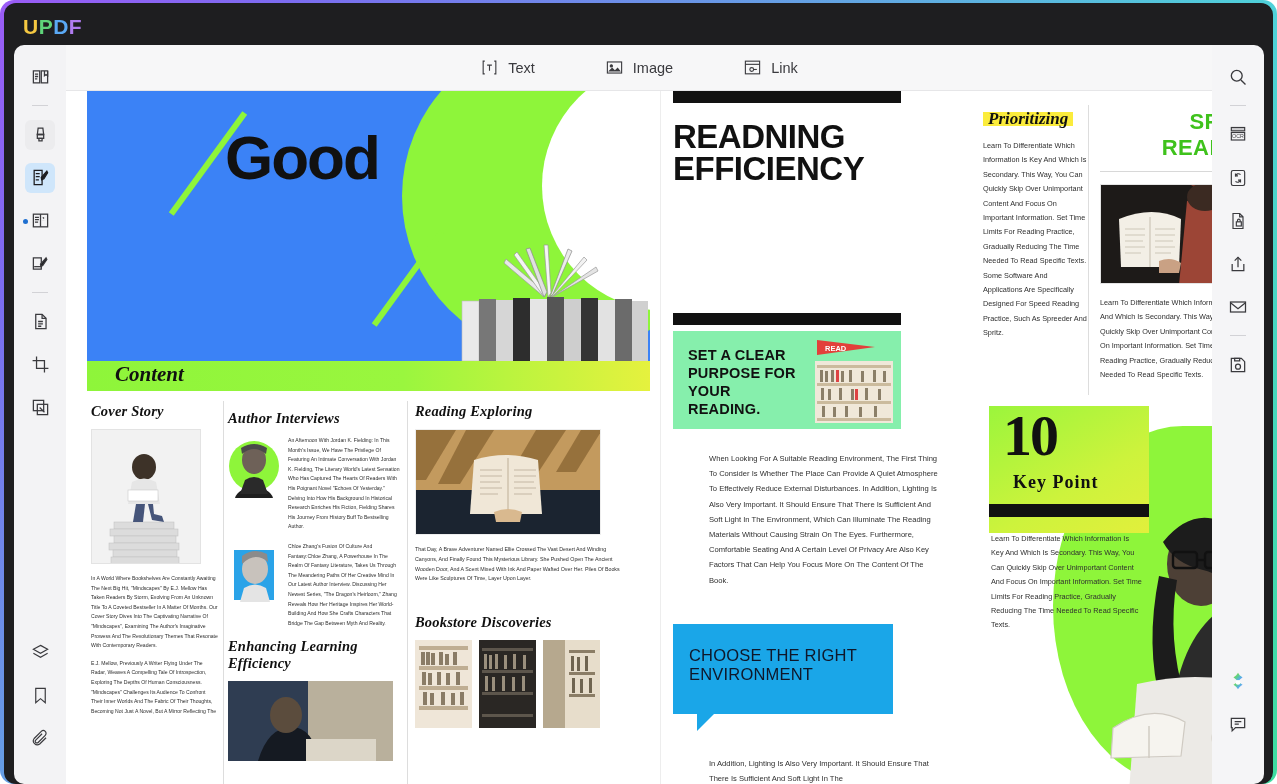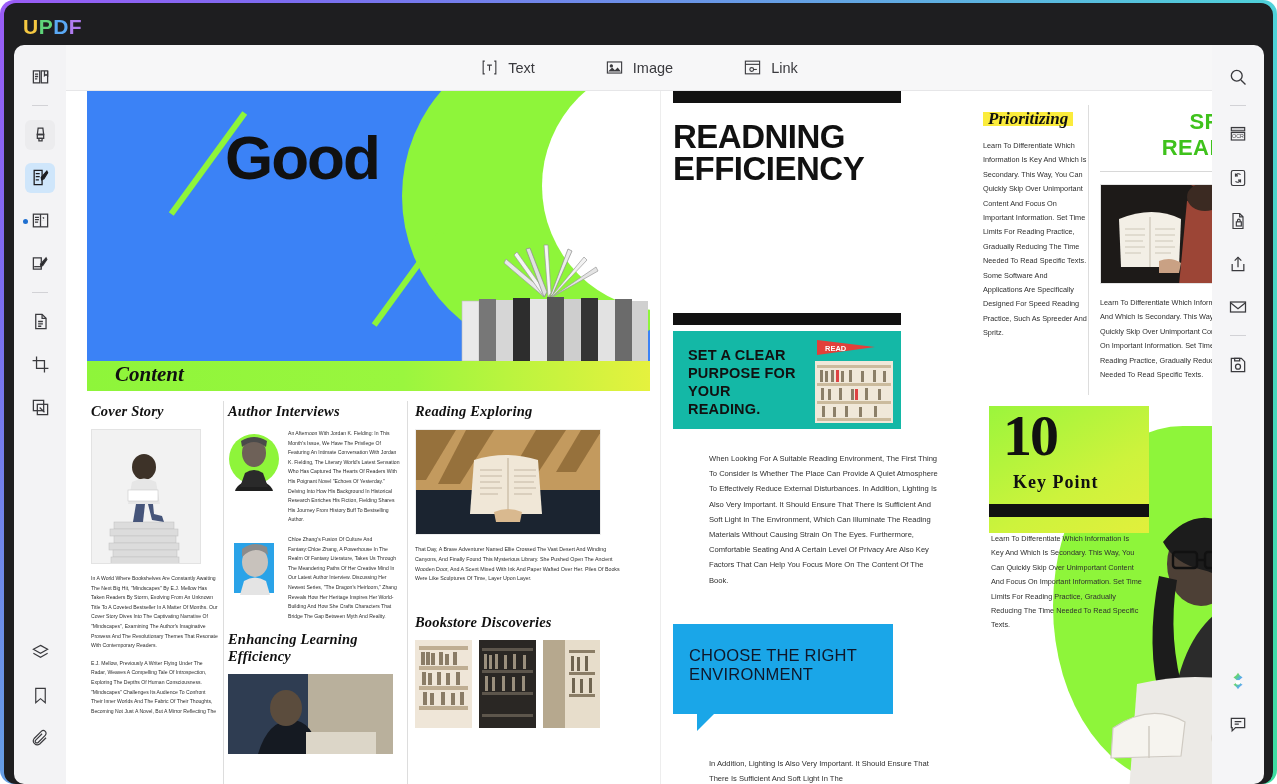--- a/index.html
+++ b/index.html
@@ -73,36 +73,36 @@
              letter-spacing:-2px; line-height:1.0; }
   .books-img { position:absolute; right:8px; top:142px; width:210px; height:128px; }
   .content-band { position:absolute; left:0; bottom:0; width:575px; height:30px;
                   background:linear-gradient(90deg,#8ef53a 0%,#9af63e 55%,#e9f13e 100%); }
   .content-word { position:absolute; left:28px; bottom:4px; font-size:21px; font-weight:bold; font-style:italic;
                   color:#111; font-family:"Liberation Serif", serif; }
 
   
   .col { position:absolute; top:312px; }
   .col-a { left:16px;  width:127px; }
-  .col-b { left:153px; width:172px; }
+  .col-b { left:153px; width:172px;margin-top:7px; }
   .col-c { left:340px; width:210px; }
   .vsep { position:absolute; top:310px; width:1px; height:383px; background:#dddddd; }
 
   .sec-title { font-size:14.5px; font-weight:bold; font-style:italic; color:#111; margin-bottom:9px;
                font-family:"Liberation Serif", serif; letter-spacing:0.2px; }
   .body-txt { font-size:5.1px; line-height:9.6px; color:#2c2c2c; text-align:left; }
   .body-txt p { margin-bottom:8px; }
 
   .ph-img { background:#d9d9d9; border:1px solid #e3e3e3; }
 
   
   .rule-bar { background:#111; height:12px; }
   .mid-h { font-size:33px; font-weight:bold; color:#111; line-height:0.97; letter-spacing:-0.5px;
            font-family:"Liberation Sans", sans-serif; }
-  .quote-box { background:#14b8a6; position:relative; }
+  .quote-box { background:#86efac; position:relative; }
   .quote-txt { font-size:14.5px; font-weight:bold; color:#111; line-height:1.24; letter-spacing:0.2px; }
   .mid-body { font-size:7.6px; line-height:15.2px; color:#2f2f2f;margin-left:36px; }
   .blue-box { background:#1aa6e8; position:relative; }
   .blue-txt { font-size:16.5px; font-weight:normal; color:#0f172a; line-height:1.18; letter-spacing:0.2px; }
   .blue-tail { position:absolute; left:24px; bottom:-17px; width:0; height:0;
                border-left:17px solid #1aa6e8; border-bottom:17px solid transparent; }
 
   
   .hl-title { display:inline-block; font-size:17px; font-weight:bold; font-style:italic; color:#111;
               font-family:"Liberation Serif", serif; background:linear-gradient(transparent 14%, #fbec3c 14%, #fbec3c 86%, transparent 86%);

